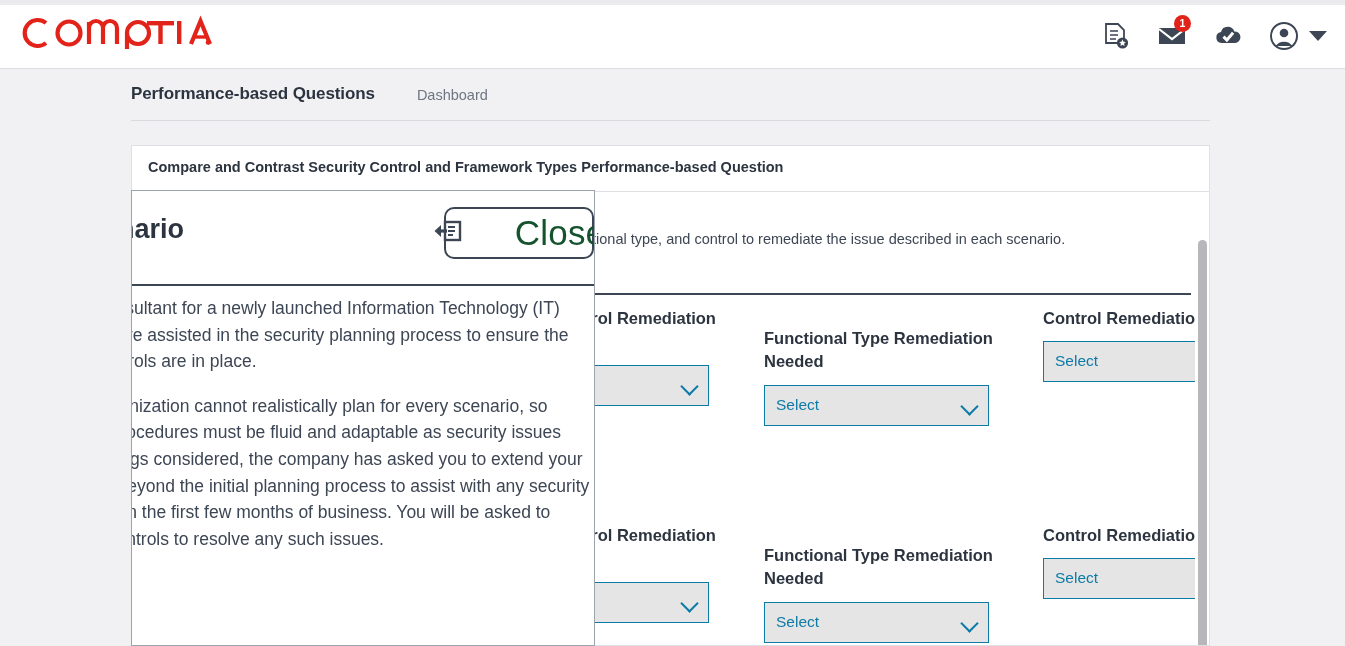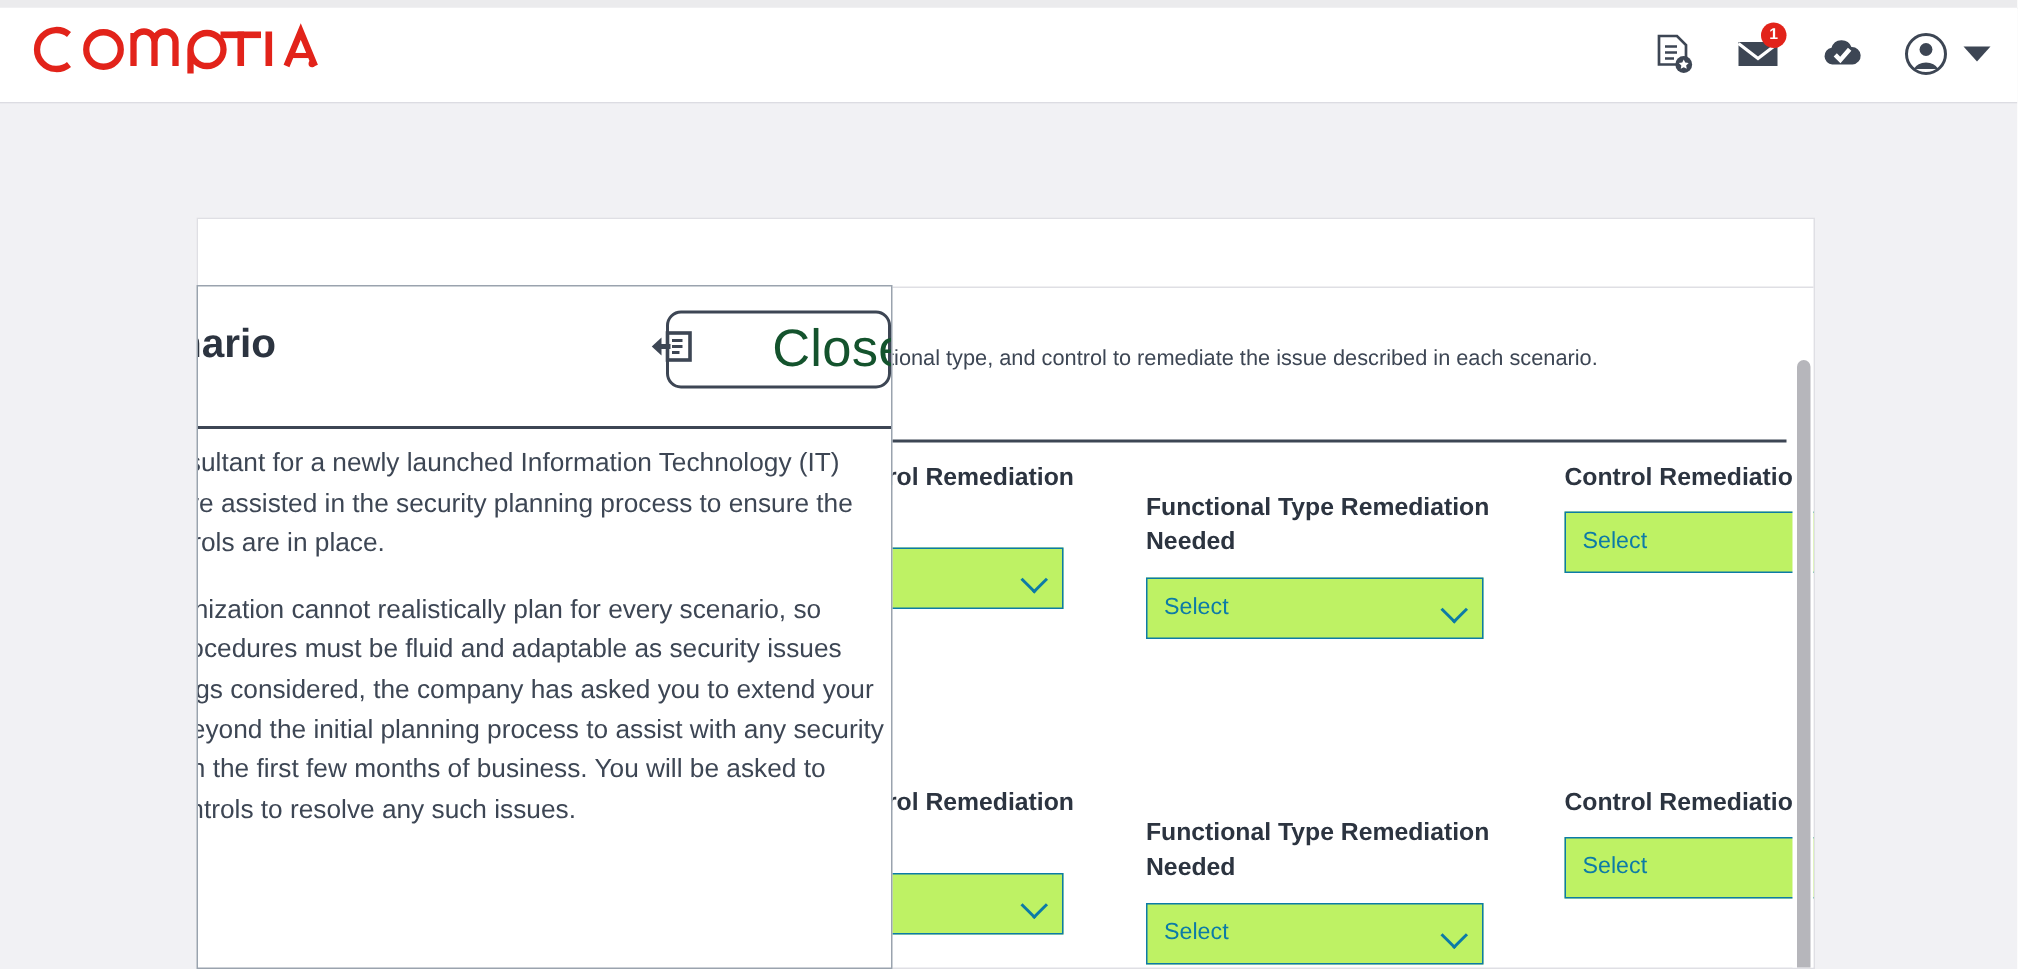--- a/index.html
+++ b/index.html
@@ -216,21 +216,21 @@
     line-height: 1.42;
     margin: 0 0 11px 0;
     width: 240px;
   }
 
   .select-box {
     position: relative;
     width: 225px;
     height: 41px;
     border: 1px solid #0c7ba7;
-    background: #bef264;
+    background: #e5e5e5;
     box-sizing: border-box;
     cursor: pointer;
   }
   .select-box .sel-text {
     position: absolute;
     left: 11px; top: 10px;
     font-size: 15.5px;
     color: #0c7ba7;
   }
   .select-box .sel-caret {
@@ -388,23 +388,28 @@
             <circle cx="15" cy="12" r="4.3" fill="#3d4654"></circle>
             <path d="M6.8 25 A9.2 8 0 0 1 23.2 25 z" fill="#3d4654"></path>
           </svg>
         </span>
         <span class="caret-down"></span>
       </div>
 
     </div>
   </div>
 
+  <div class="page-nav">
+    <div class="nav-title">Performance-based Questions</div>
+    <div class="nav-link">Dashboard</div>
+  </div>
 
   <div class="card">
 
+    <div class="card-title">Compare and Contrast Security Control and Framework Types Performance-based Question</div>
     <div class="card-divider"></div>
 
     <div class="card-scroll">
 
       <div class="instructions-wrap">
         <p class="instructions-head">Instructions</p>
         <p class="instructions-body">Use the dropdown menus to select the security control category, functional type, and control to remediate the issue described in each scenario.</p>
       </div>
       <div class="instructions-rule"></div>
 

